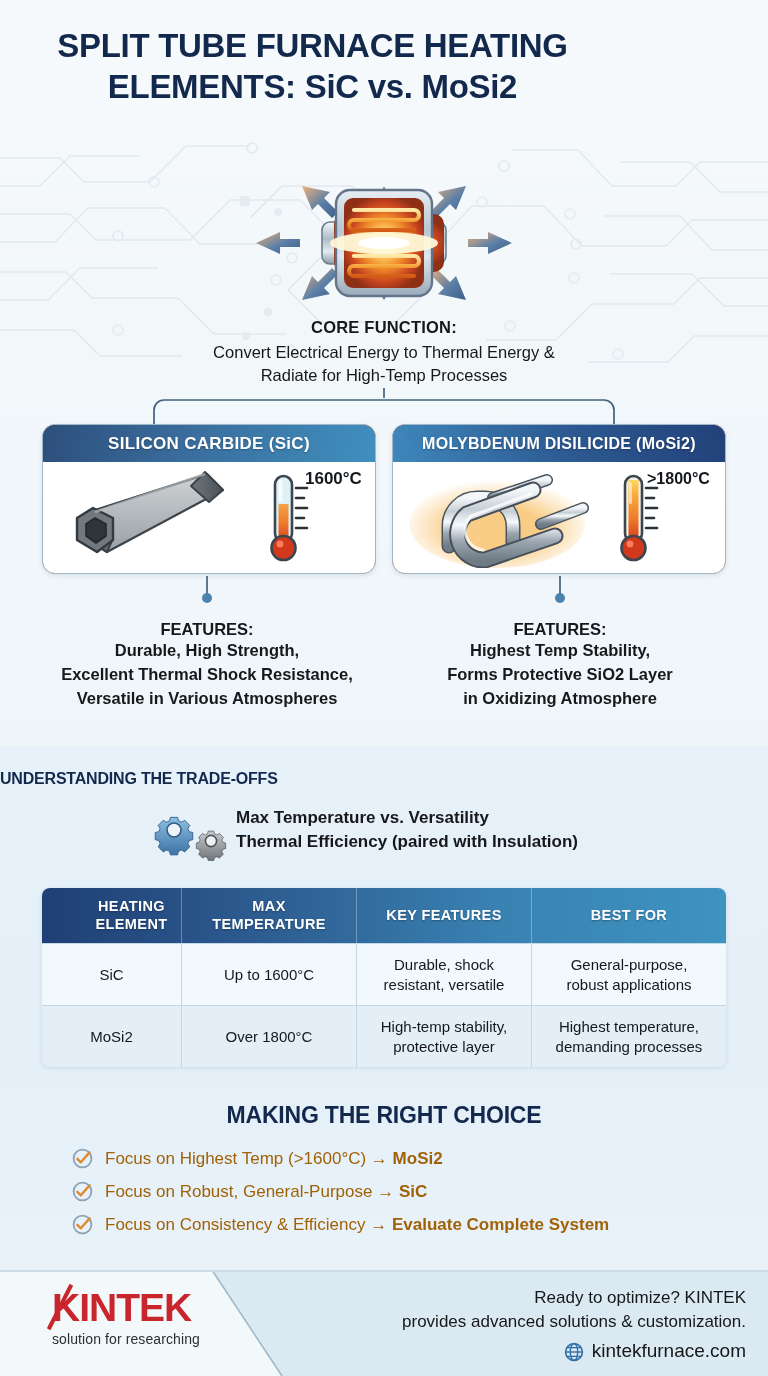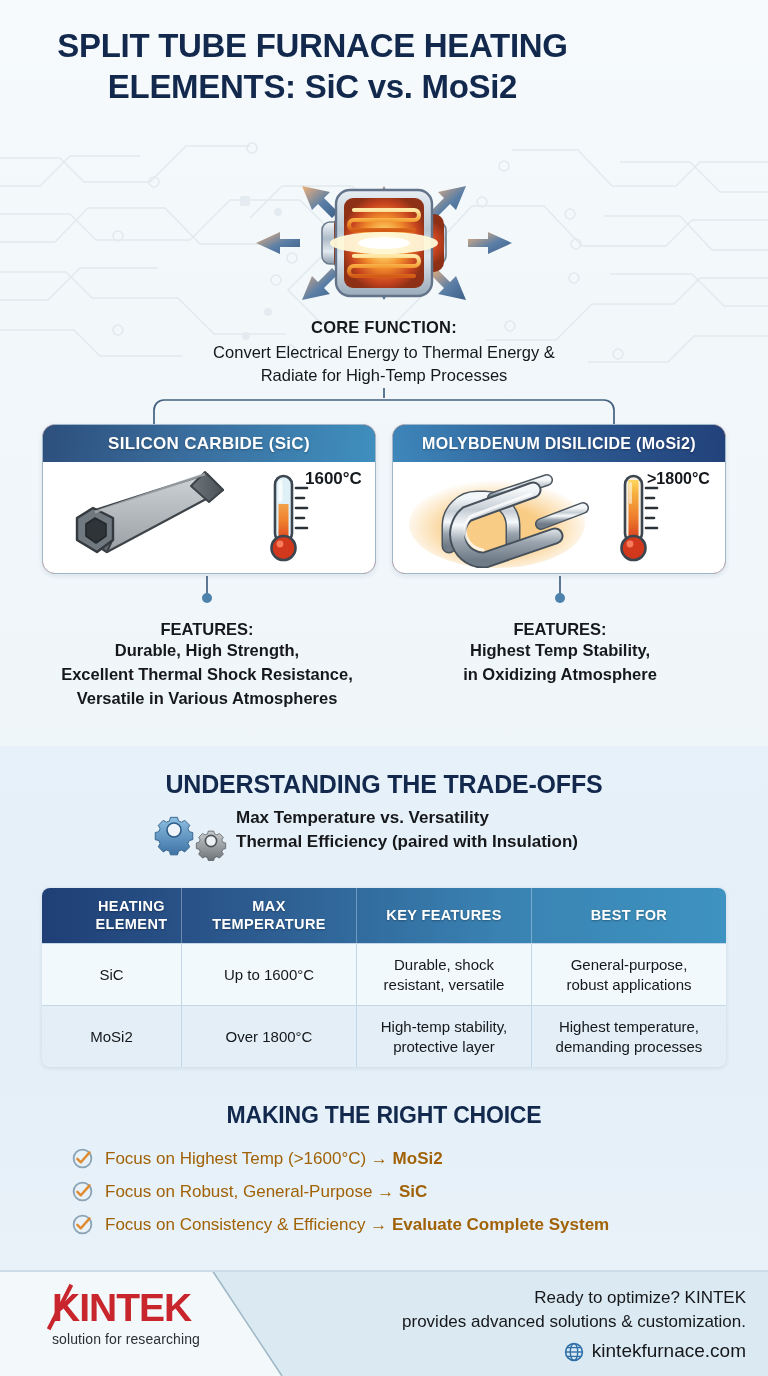--- a/index.html
+++ b/index.html
@@ -72,22 +72,22 @@
   
   .feat-stem{ position:absolute; width:14px; height:28px; }
   .feat{ position:absolute; top:620px; width:340px; text-align:center; color:#16181b; }
   .feat.left{ left:37px; }
   .feat.right{ left:390px; }
   .feat-h{ font-size:16.5px; font-weight:bold; }
   .feat-b{ font-size:16.5px; font-weight:bold; line-height:1.45; }
 
   
   .trade-title{
-    position:absolute; left:0; top:770px; width:768px; text-align:center;
-    font-size:25px; font-weight:bold; color:#12294d; letter-spacing:-.2px;
+    position:absolute; left:0; top:770px; width:768px; 
+    font-size:16px; font-weight:bold; color:#12294d; letter-spacing:-.2px;
   }
   .gears{ position:absolute; left:150px; top:804px; width:86px; height:58px; }
   .trade-lines{
     position:absolute; left:236px; top:806px; width:440px;
     font-size:17px; font-weight:bold; color:#16181b; line-height:1.42;
   }
 
   
   .tbl{
     position:absolute; left:42px; top:888px; width:684px;
@@ -418,20 +418,21 @@
 <div class="feat left">
   <div class="feat-h">FEATURES:</div>
   <div class="feat-b">Durable, High Strength,</div>
   <div class="feat-b">Excellent Thermal Shock Resistance,</div>
   <div class="feat-b">Versatile in Various Atmospheres</div>
 </div>
 
 <div class="feat right">
   <div class="feat-h">FEATURES:</div>
   <div class="feat-b">Highest Temp Stability,</div>
+  <div class="feat-b">Forms Protective SiO2 Layer</div>
   <div class="feat-b">in Oxidizing Atmosphere</div>
 </div>
 
 <div class="sec-mid"></div>
 
 <div class="trade-title">UNDERSTANDING THE TRADE-OFFS</div>
 
 <svg class="gears" viewBox="0 0 86 58">
   <defs>
     <linearGradient id="gB" x1="0" y1="0" x2="0" y2="1">

